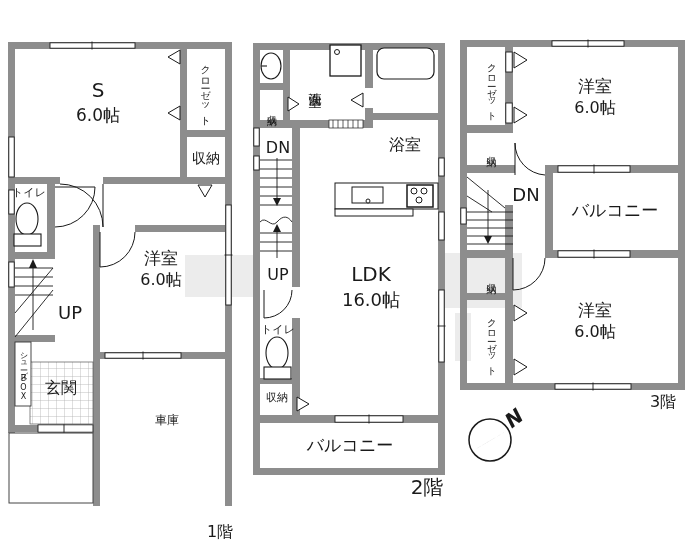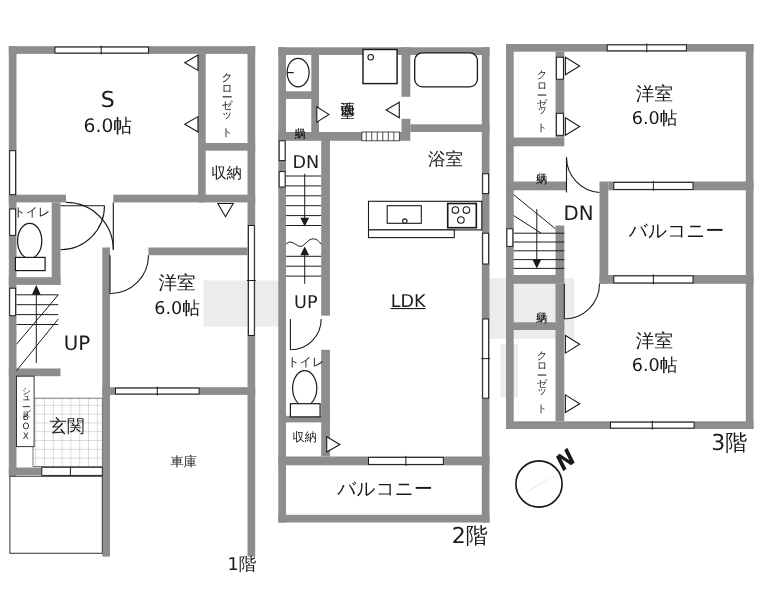--- a/index.html
+++ b/index.html
@@ -249,40 +249,41 @@
 <div class="lbl" style="left:28px;top:105px;width:140px;height:20px;font-size:17px;">6.0帖</div>
 <div class="lbl v" style="left:192px;top:50px;width:26px;height:80px;font-size:10px;">クローゼット</div>
 <div class="lbl" style="left:184px;top:149px;width:44px;height:18px;font-size:14px;">収納</div>
 <div class="lbl" style="left:10px;top:185px;width:38px;height:14px;font-size:11px;">トイレ</div>
 <div class="lbl" style="left:52px;top:302px;width:36px;height:22px;font-size:18px;">UP</div>
 <div class="lbl v" style="left:15px;top:344px;width:16px;height:61px;font-size:8px;letter-spacing:0;">シューズBOX</div>
 <div class="lbl" style="left:34px;top:378px;width:54px;height:20px;font-size:16px;">玄関</div>
 <div class="lbl" style="left:140px;top:410px;width:54px;height:20px;font-size:12px;">車庫</div>
 <div class="lbl" style="left:126px;top:248px;width:70px;height:20px;font-size:17px;">洋室</div>
 <div class="lbl" style="left:126px;top:270px;width:70px;height:19px;font-size:16px;">6.0帖</div>
-<div class="lbl" style="left:196px;top:503px;width:48px;height:20px;font-size:16px;">1階</div>
+<div class="lbl" style="left:196px;top:522px;width:48px;height:20px;font-size:16px;">1階</div>
 
 <div class="lbl v" style="left:302px;top:47px;width:26px;height:72px;font-size:13px;">洗面室</div>
 <div class="lbl v" style="left:261px;top:91px;width:21px;height:34px;font-size:10px;">収納</div>
 <div class="lbl" style="left:378px;top:87px;width:54px;height:20px;font-size:16px;margin-top:48px;">浴室</div>
 <div class="lbl" style="left:260px;top:138px;width:36px;height:20px;font-size:16px;">DN</div>
 <div class="lbl" style="left:260px;top:265px;width:36px;height:20px;font-size:16px;">UP</div>
 <div class="lbl" style="left:258px;top:323px;width:40px;height:13px;font-size:11px;">トイレ</div>
 <div class="lbl" style="left:259px;top:390px;width:36px;height:14px;font-size:11px;">収納</div>
-<div class="lbl" style="left:328px;top:262px;width:86px;height:24px;font-size:16px;text-decoration:underline;">LDK</div>
+<div class="lbl" style="left:328px;top:262px;width:86px;height:24px;font-size:20px;">LDK</div>
+<div class="lbl" style="left:328px;top:289px;width:86px;height:21px;font-size:18px;">16.0帖</div>
 <div class="lbl" style="left:302px;top:435px;width:96px;height:20px;font-size:17px;">バルコニー</div>
 <div class="lbl" style="left:404px;top:477px;width:46px;height:20px;font-size:20px;">2階</div>
 
 <div class="lbl v" style="left:480px;top:50px;width:24px;height:74px;font-size:9.5px;">クローゼット</div>
 <div class="lbl" style="left:563px;top:76px;width:64px;height:20px;font-size:17px;">洋室</div>
 <div class="lbl" style="left:563px;top:98px;width:64px;height:19px;font-size:16px;">6.0帖</div>
 <div class="lbl v" style="left:479px;top:134px;width:24px;height:30px;font-size:10px;">収納</div>
 <div class="lbl" style="left:508px;top:184px;width:36px;height:22px;font-size:18px;">DN</div>
 <div class="lbl" style="left:560px;top:200px;width:110px;height:20px;font-size:17px;">バルコニー</div>
 <div class="lbl v" style="left:479px;top:261px;width:24px;height:30px;font-size:10px;">収納</div>
 <div class="lbl v" style="left:480px;top:305px;width:24px;height:75px;font-size:9.5px;">クローゼット</div>
 <div class="lbl" style="left:563px;top:300px;width:64px;height:20px;font-size:17px;">洋室</div>
 <div class="lbl" style="left:563px;top:322px;width:64px;height:19px;font-size:16px;">6.0帖</div>
-<div class="lbl" style="left:640px;top:392px;width:46px;height:20px;font-size:20px;">3階</div>
+<div class="lbl" style="left:640px;top:392px;width:46px;height:20px;font-size:16px;">3階</div>
 
 <div class="lbl rot" style="left:500px;top:406px;width:28px;height:24px;font-size:20px;">N</div>
 
 </div>
 
 </body></html>

